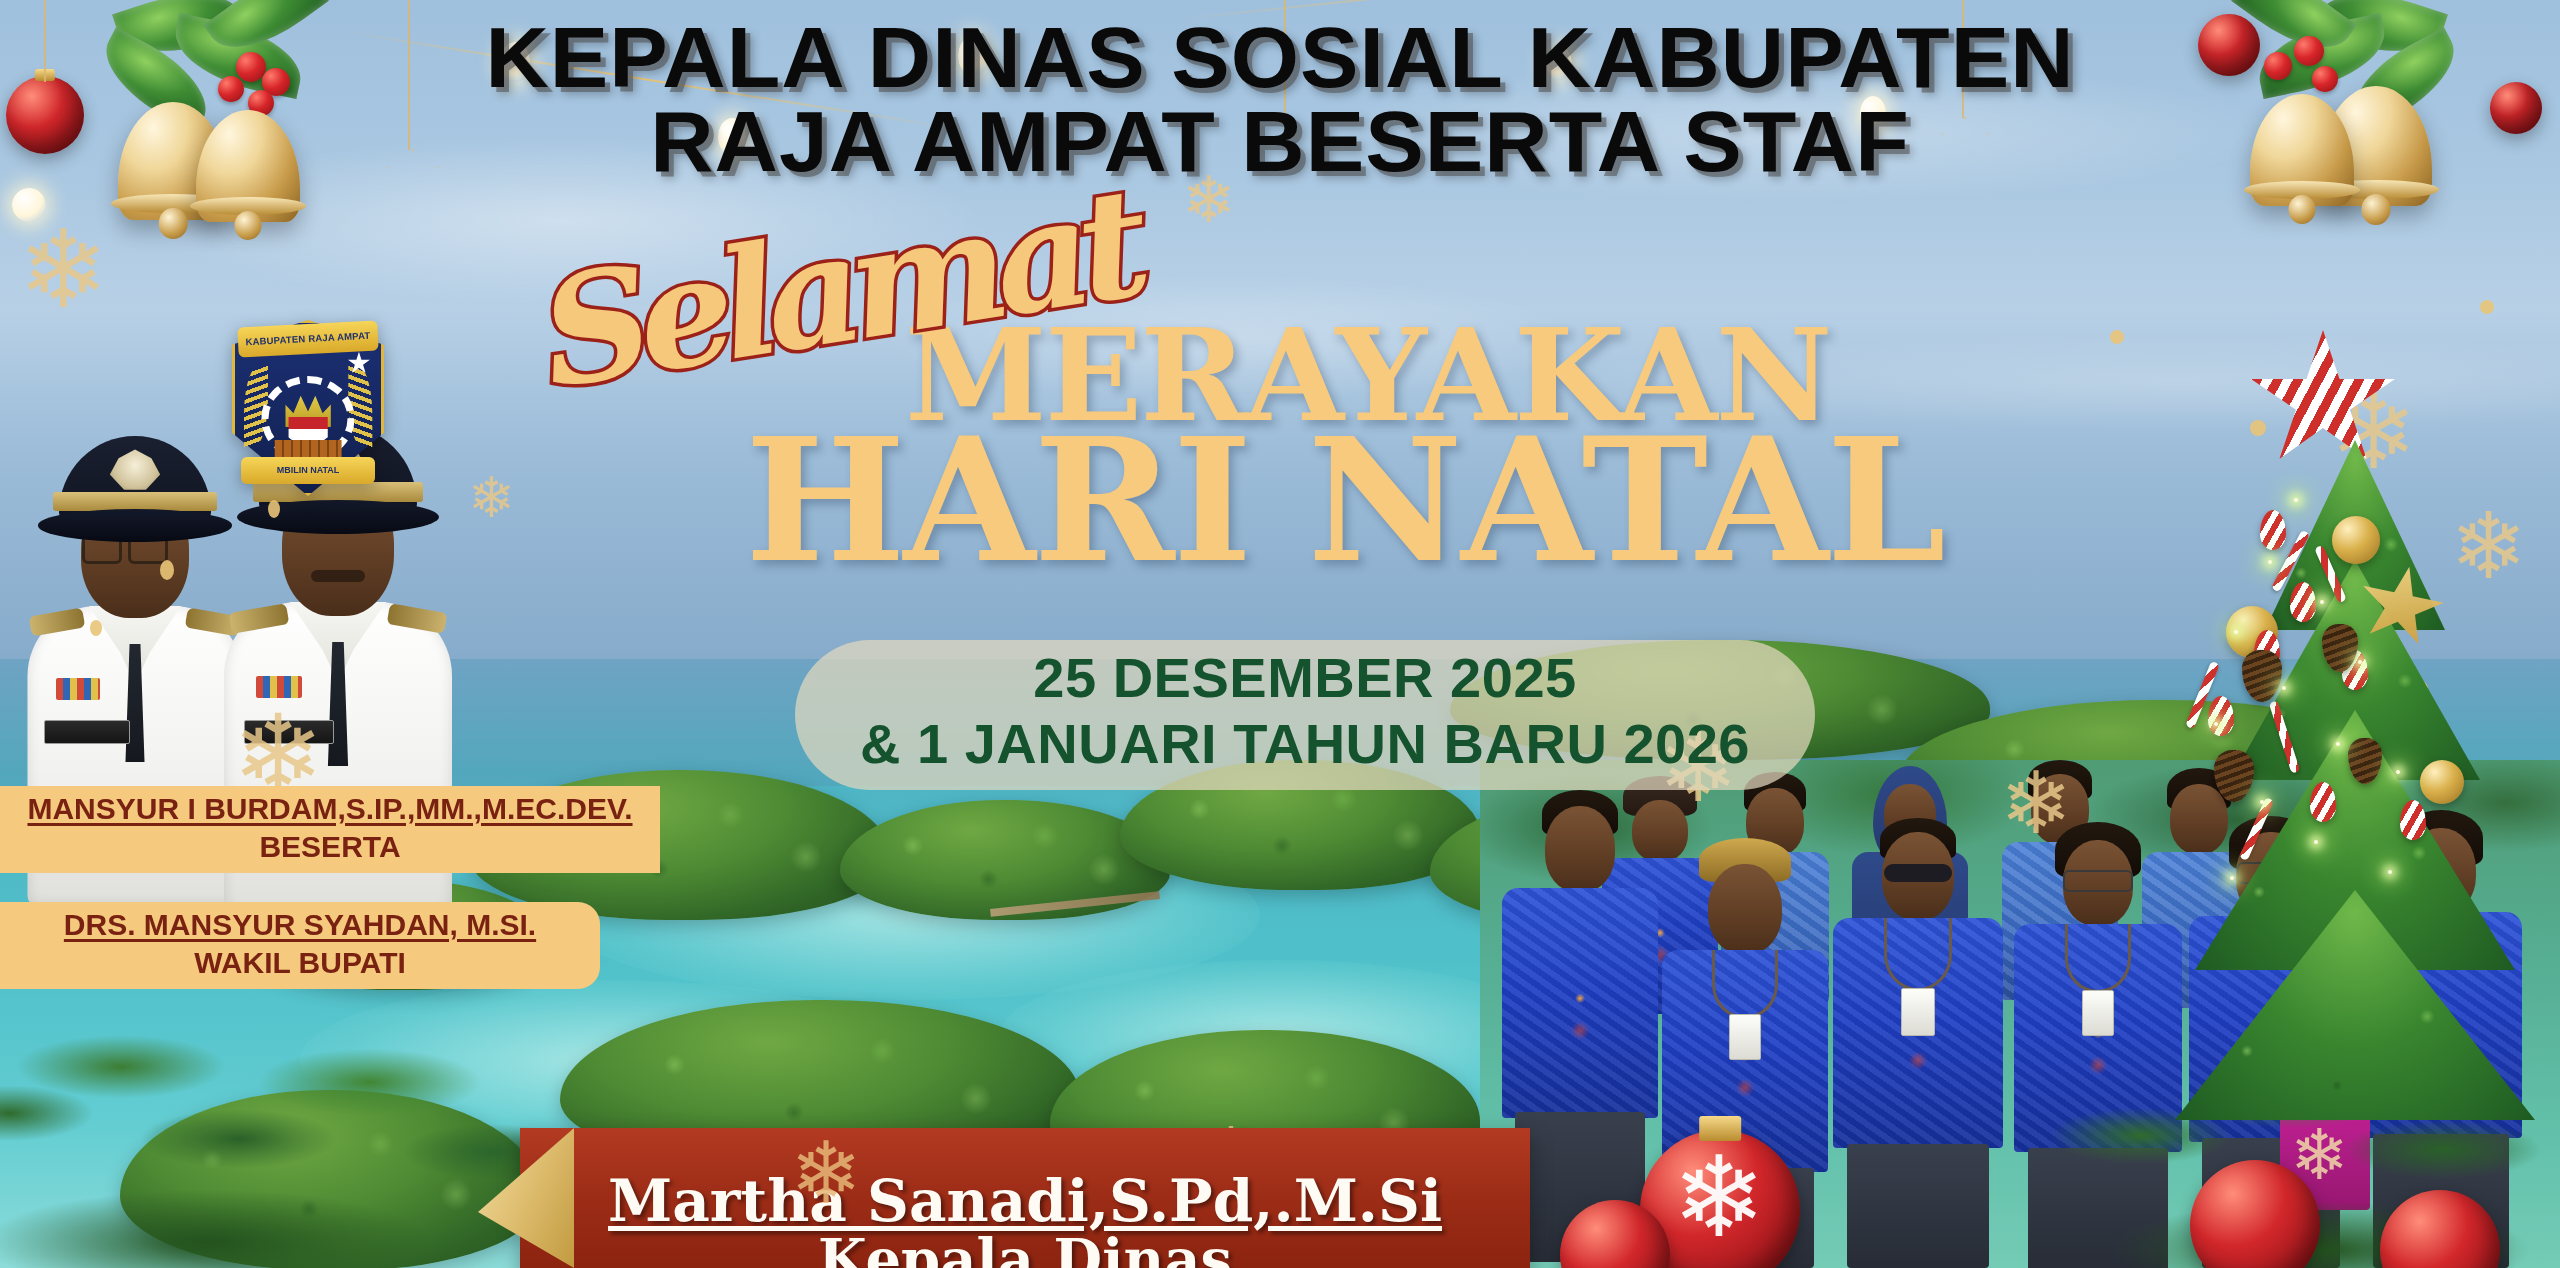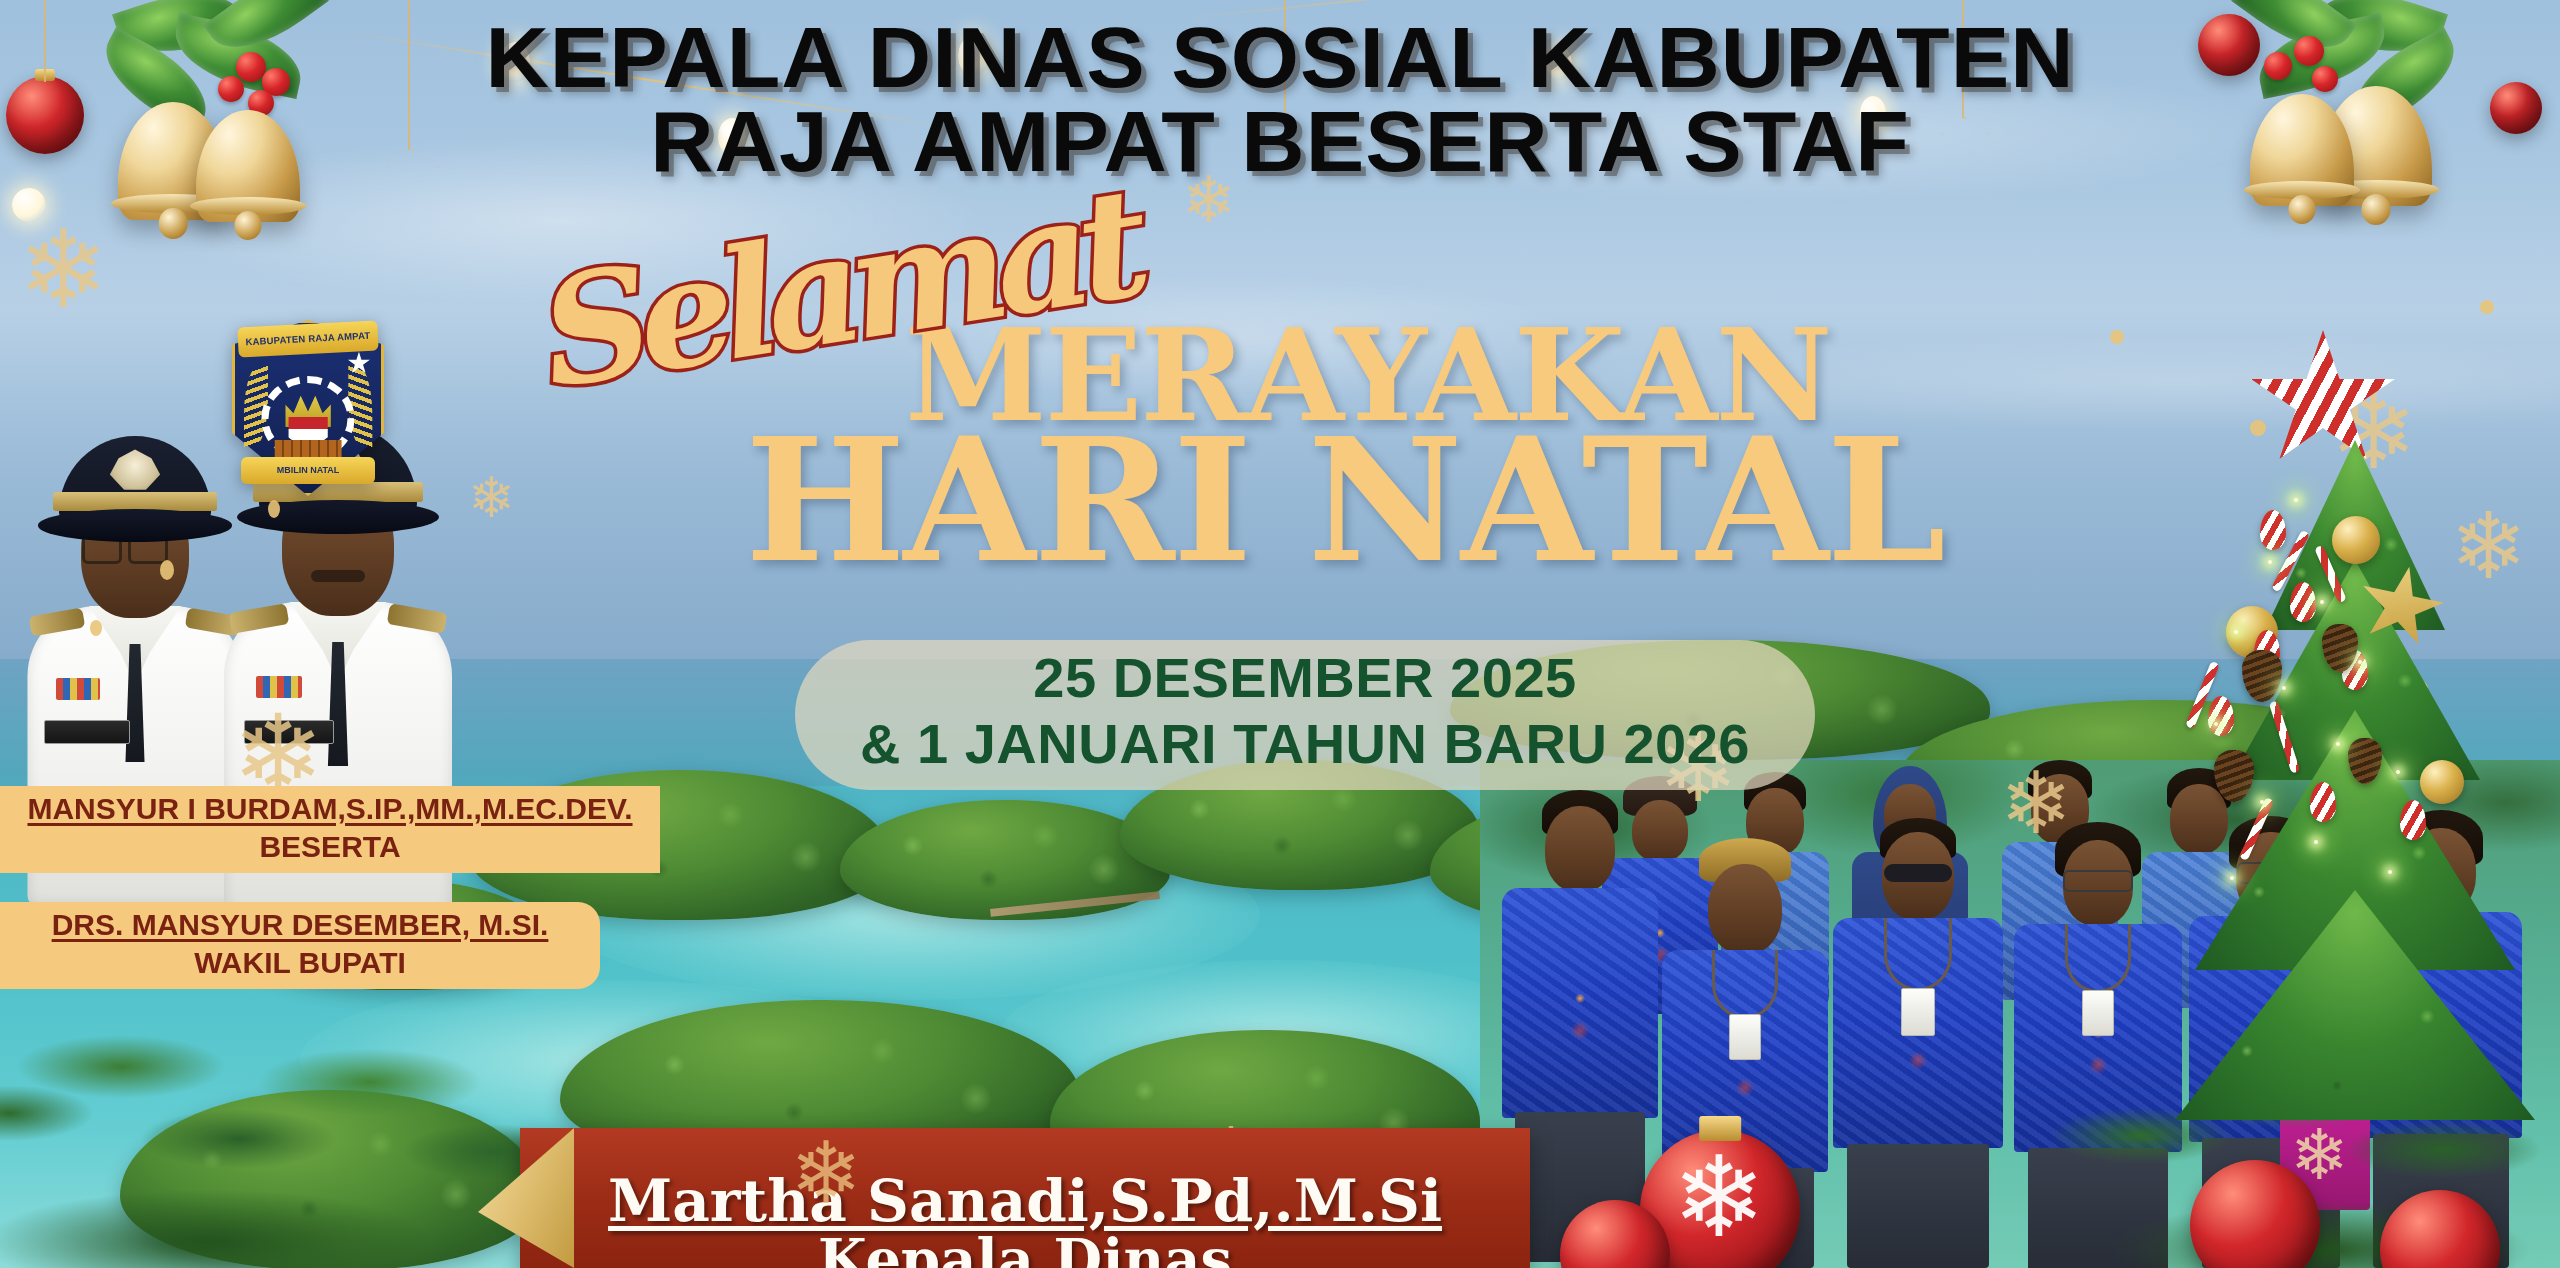--- a/index.html
+++ b/index.html
@@ -752,21 +752,21 @@
   <div id="date-text">
     <span>25 DESEMBER 2025</span>
     <span>&amp; 1 JANUARI TAHUN BARU 2026</span>
   </div>
 
   <div class="plate" id="plate1">
     <span class="nm">MANSYUR I BURDAM,S.IP.,MM.,M.EC.DEV.</span>
     <span class="rl">BESERTA</span>
   </div>
   <div class="plate" id="plate2">
-    <span class="nm">DRS. MANSYUR DESEMBER, M.SI.</span>
+    <span class="nm">DRS. MANSYUR SYAHDAN, M.SI.</span>
     <span class="rl">WAKIL BUPATI</span>
   </div>
 
   <div id="ribbon"></div>
   <div id="ribbon-curl"></div>
   <div class="snowflake nosel" style="left:790px;top:1130px;font-size:86px;color:#e7b878;opacity:.85;z-index:12;">❄</div>
   <div id="ribbon-text">
     <span id="ribbon-name">Martha Sanadi,S.Pd,.M.Si</span>
     <span id="ribbon-role">Kepala Dinas</span>
   </div>

